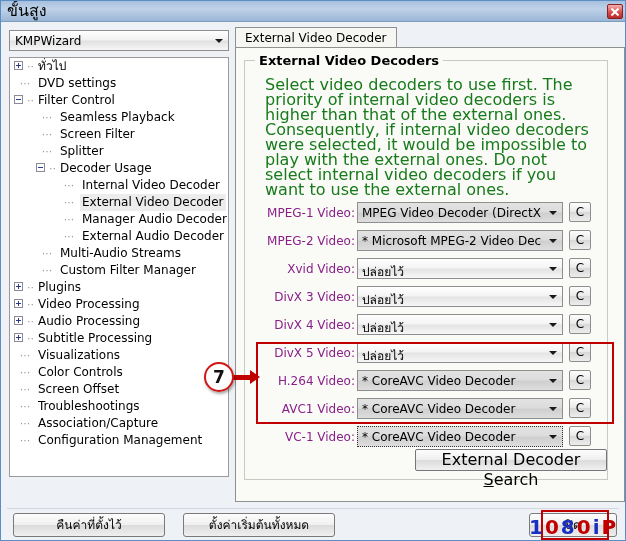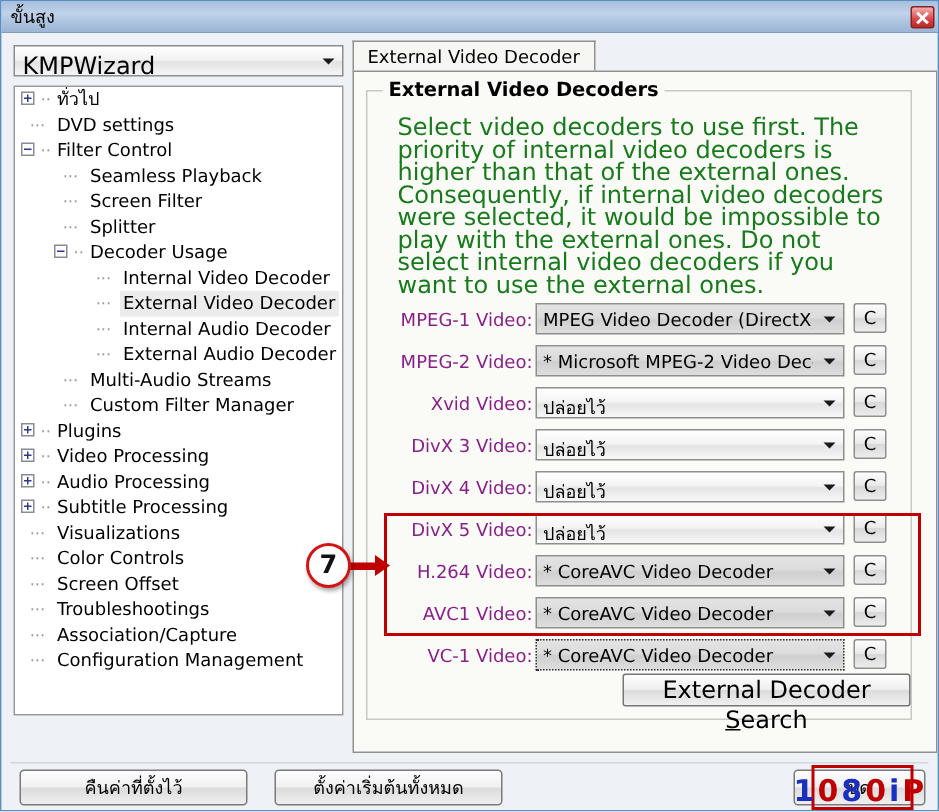--- a/index.html
+++ b/index.html
@@ -28,21 +28,21 @@
     left: 0; top: 0;
     width: 626px;
     height: 21px;
     background: linear-gradient(to bottom, #a8c0dd 0%, #bfd2e8 40%, #9bb6d6 100%);
     border-bottom: 1px solid #7d9cc0;
     box-sizing: border-box;
   }
   .titlebar-text {
     position: absolute;
     left: 6px; top: 2px;
-    font-size: 12px;
+    font-size: 16px;
     color: #000;
     font-family: Liberation Serif, serif;
     letter-spacing: 0px;
     line-height: 16px;
   }
   .close-btn {
     position: absolute;
     right: 4px; top: 3px;
     width: 16px; height: 15px;
     background: linear-gradient(to bottom, #f3b0b0, #d84646 60%, #b82b2b);
@@ -77,21 +77,21 @@
     left: 8px; top: 8px;
     width: 220px; height: 21px;
     background: linear-gradient(to bottom, #ffffff 0%, #f2f2f2 45%, #e2e2e2 55%, #f6f6f6 100%);
     border: 1px solid #8e8e8e;
     box-sizing: border-box;
     cursor: pointer;
   }
   .profile-combo .txt {
     position: absolute;
     left: 5px; top: 3px;
-    font-size: 16px;
+    font-size: 12px;
     color: #000;
   }
   .combo-arrow {
     position: absolute;
     right: 5px; top: 50%;
     margin-top: -2px;
     width: 0; height: 0;
     border-left: 4px solid transparent;
     border-right: 4px solid transparent;
     border-top: 4px solid #1a1a1a;
@@ -396,21 +396,21 @@
     <div class="tree" id="tree">
         <div class="tnode"><span class="indent" style="width: 4px;"></span><span class="tbox plus"></span><span class="dash">··</span><span class="lbl">ทั่วไป</span></div>
         <div class="tnode"><span class="indent" style="width: 4px;"></span><span class="dash" style="width: 22px;">···</span><span class="lbl">DVD settings</span></div>
         <div class="tnode"><span class="indent" style="width: 4px;"></span><span class="tbox"></span><span class="dash">··</span><span class="lbl">Filter Control</span></div>
         <div class="tnode"><span class="indent" style="width: 26px;"></span><span class="dash" style="width: 22px;">···</span><span class="lbl">Seamless Playback</span></div>
         <div class="tnode"><span class="indent" style="width: 26px;"></span><span class="dash" style="width: 22px;">···</span><span class="lbl">Screen Filter</span></div>
         <div class="tnode"><span class="indent" style="width: 26px;"></span><span class="dash" style="width: 22px;">···</span><span class="lbl">Splitter</span></div>
         <div class="tnode"><span class="indent" style="width: 26px;"></span><span class="tbox"></span><span class="dash">··</span><span class="lbl">Decoder Usage</span></div>
         <div class="tnode"><span class="indent" style="width: 48px;"></span><span class="dash" style="width: 22px;">···</span><span class="lbl">Internal Video Decoder</span></div>
         <div class="tnode sel"><span class="indent" style="width: 48px;"></span><span class="dash" style="width: 22px;">···</span><span class="lbl">External Video Decoder</span></div>
-        <div class="tnode"><span class="indent" style="width: 48px;"></span><span class="dash" style="width: 22px;">···</span><span class="lbl">Internal Audio Decoder</span></div>
+        <div class="tnode"><span class="indent" style="width: 48px;"></span><span class="dash" style="width: 22px;">···</span><span class="lbl">Manager Audio Decoder</span></div>
         <div class="tnode"><span class="indent" style="width: 48px;"></span><span class="dash" style="width: 22px;">···</span><span class="lbl">External Audio Decoder</span></div>
         <div class="tnode"><span class="indent" style="width: 26px;"></span><span class="dash" style="width: 22px;">···</span><span class="lbl">Multi-Audio Streams</span></div>
         <div class="tnode"><span class="indent" style="width: 26px;"></span><span class="dash" style="width: 22px;">···</span><span class="lbl">Custom Filter Manager</span></div>
         <div class="tnode"><span class="indent" style="width: 4px;"></span><span class="tbox plus"></span><span class="dash">··</span><span class="lbl">Plugins</span></div>
         <div class="tnode"><span class="indent" style="width: 4px;"></span><span class="tbox plus"></span><span class="dash">··</span><span class="lbl">Video Processing</span></div>
         <div class="tnode"><span class="indent" style="width: 4px;"></span><span class="tbox plus"></span><span class="dash">··</span><span class="lbl">Audio Processing</span></div>
         <div class="tnode"><span class="indent" style="width: 4px;"></span><span class="tbox plus"></span><span class="dash">··</span><span class="lbl">Subtitle Processing</span></div>
         <div class="tnode"><span class="indent" style="width: 4px;"></span><span class="dash" style="width: 22px;">···</span><span class="lbl">Visualizations</span></div>
         <div class="tnode"><span class="indent" style="width: 4px;"></span><span class="dash" style="width: 22px;">···</span><span class="lbl">Color Controls</span></div>
         <div class="tnode"><span class="indent" style="width: 4px;"></span><span class="dash" style="width: 22px;">···</span><span class="lbl">Screen Offset</span></div>

